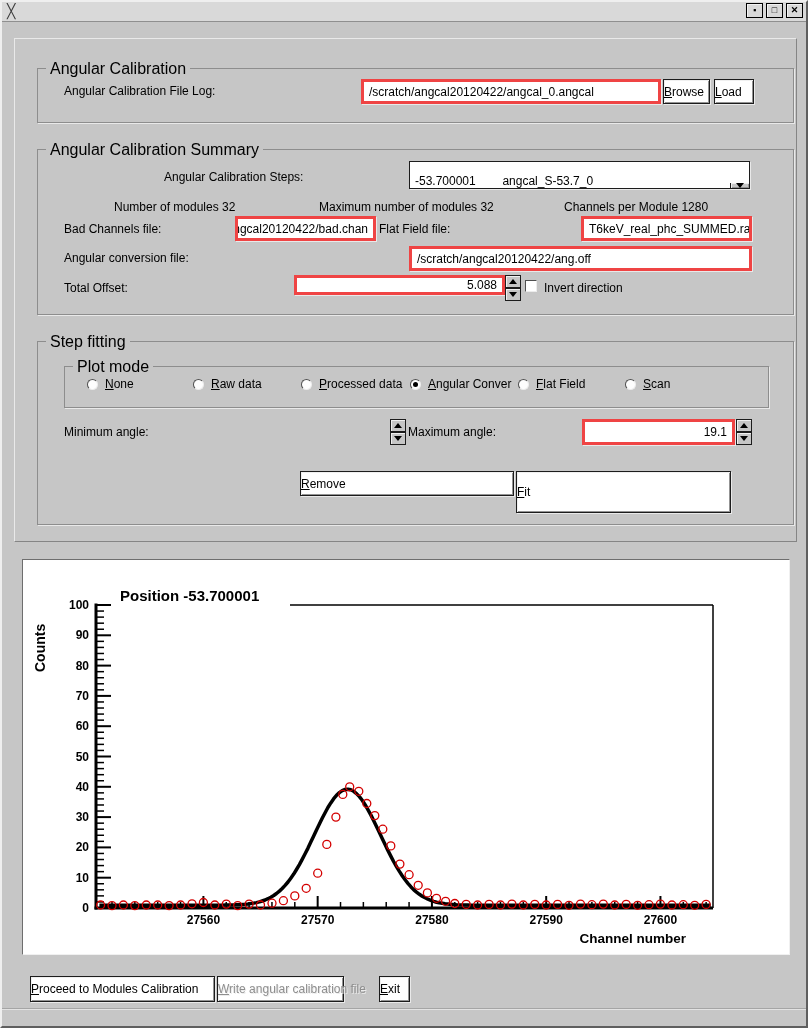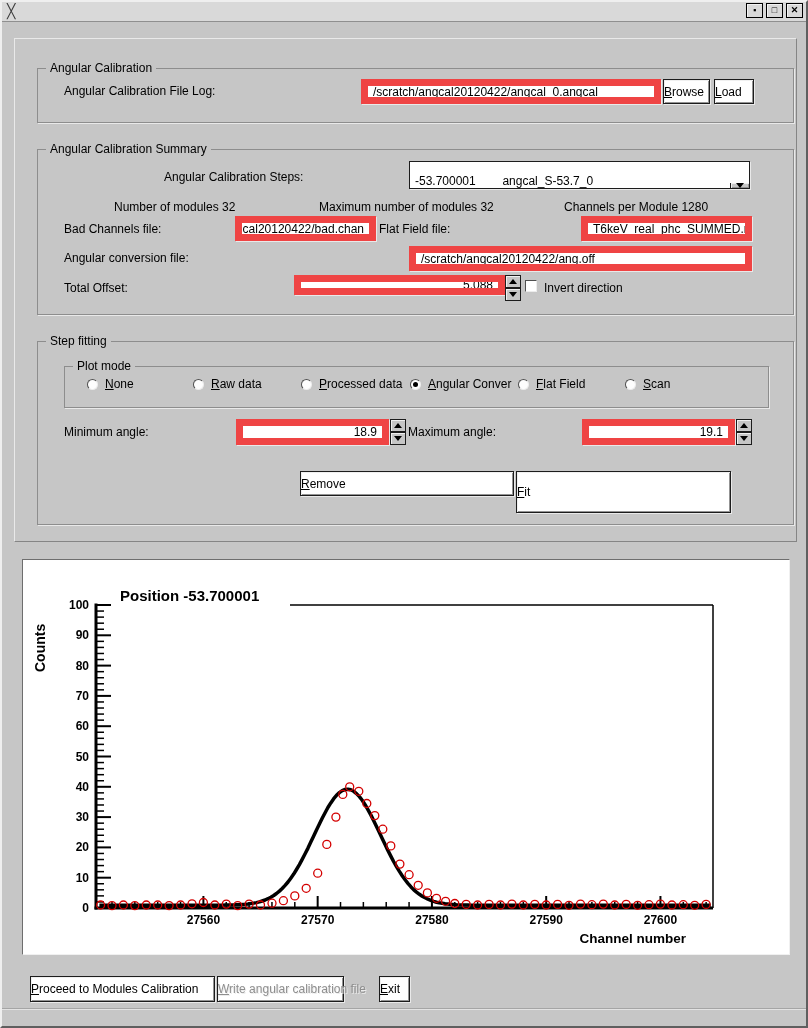--- a/index.html
+++ b/index.html
@@ -7,23 +7,23 @@
     border:2px solid;border-color:#efefef #5f5f5f #5f5f5f #efefef;overflow:hidden;
     font-family:"Liberation Sans",sans-serif;color:#000;}
   .titlebar{position:absolute;left:0;top:0;right:0;height:19px;background:#d9d9d9;border-bottom:1px solid #8f8f8f;}
   .logo{position:absolute;left:5px;top:1px;font-size:14px;color:#3c3c3c;line-height:17px;}
   .win-controls{position:absolute;right:3px;top:1px;display:flex;gap:3px;}
   .win-btn{width:17px;height:15px;background:#d9d9d9;border:1px solid #000;box-sizing:border-box;
     box-shadow:inset 1px 1px 0 #f2f2f2;display:flex;align-items:center;justify-content:center;
     font-size:9px;font-weight:bold;line-height:1;}
   .panel-raised{position:absolute;border:1px solid;border-color:#e9e9e9 #858585 #858585 #e9e9e9;}
   .groupbox{position:absolute;border:1px solid #8d8d8d;box-shadow:1px 1px 0 #e9e9e9;}
-  .legend{position:absolute;top:-8px;left:8px;padding:0 4px;background:#c6c6c6;font-size:12px;line-height:15px;white-space:nowrap;}
+  .legend{position:absolute;top:-8px;left:8px;padding:0 4px;background:#c6c6c6;font-size:16px;line-height:15px;white-space:nowrap;}
   .lbl{position:absolute;font-size:12px;white-space:nowrap;}
-  .field{position:absolute;background:#fff;border:7px solid #ef4444;box-shadow:1px 1px 0 #e9e9e9;
+  .field{position:absolute;background:#fff;border:3px solid #ef4444;box-shadow:1px 1px 0 #e9e9e9;
     box-sizing:border-box;font-size:12px;display:flex;align-items:center;padding:0 5px;white-space:pre;overflow:hidden;}
   .num{justify-content:flex-end;}
   .clip-left{direction:rtl;}
   .btn{position:absolute;background:#ffffff;border:1px solid #1c1c1c;box-sizing:border-box;
     box-shadow:inset 1px 1px 0 #f0f0f0,inset -1px -1px 0 #939393,1px 1px 0 #e9e9e9;
     font-size:12px;display:flex;align-items:center;justify-content:flex-start;cursor:default;white-space:nowrap;}
   .btn.disabled{color:#8e8e8e;text-shadow:1px 1px 0 #ececec;}
   .hk{display:inline-block;}
   .hk::first-letter{text-decoration:underline;}
   .spin-btns{position:absolute;width:16px;display:flex;flex-direction:column;}
@@ -137,21 +137,20 @@
           <span class="radio"></span>
           <span class="hk">Flat Field</span>
         </div>
         <div class="radio-item" style="left:560px;top:10px;">
           <span class="radio"></span>
           <span class="hk">Scan</span>
         </div>
       </div>
 
       <span class="lbl" style="left:26px;top:83px;">Minimum angle:</span>
-      <div class="field num" style="left:198px;top:77px;width:153px;height:26px;">18.9</div>
       <div class="spin-btns" style="left:352px;top:77px;height:26px;">
         <div class="spin-btn">
             <span class="tri-up"></span>
           </div>
         <div class="spin-btn">
             <span class="tri-down"></span>
           </div>
       </div>
       <span class="lbl" style="left:370px;top:83px;">Maximum angle:</span>
       <div class="field num" style="left:544px;top:77px;width:153px;height:26px;">19.1</div>

